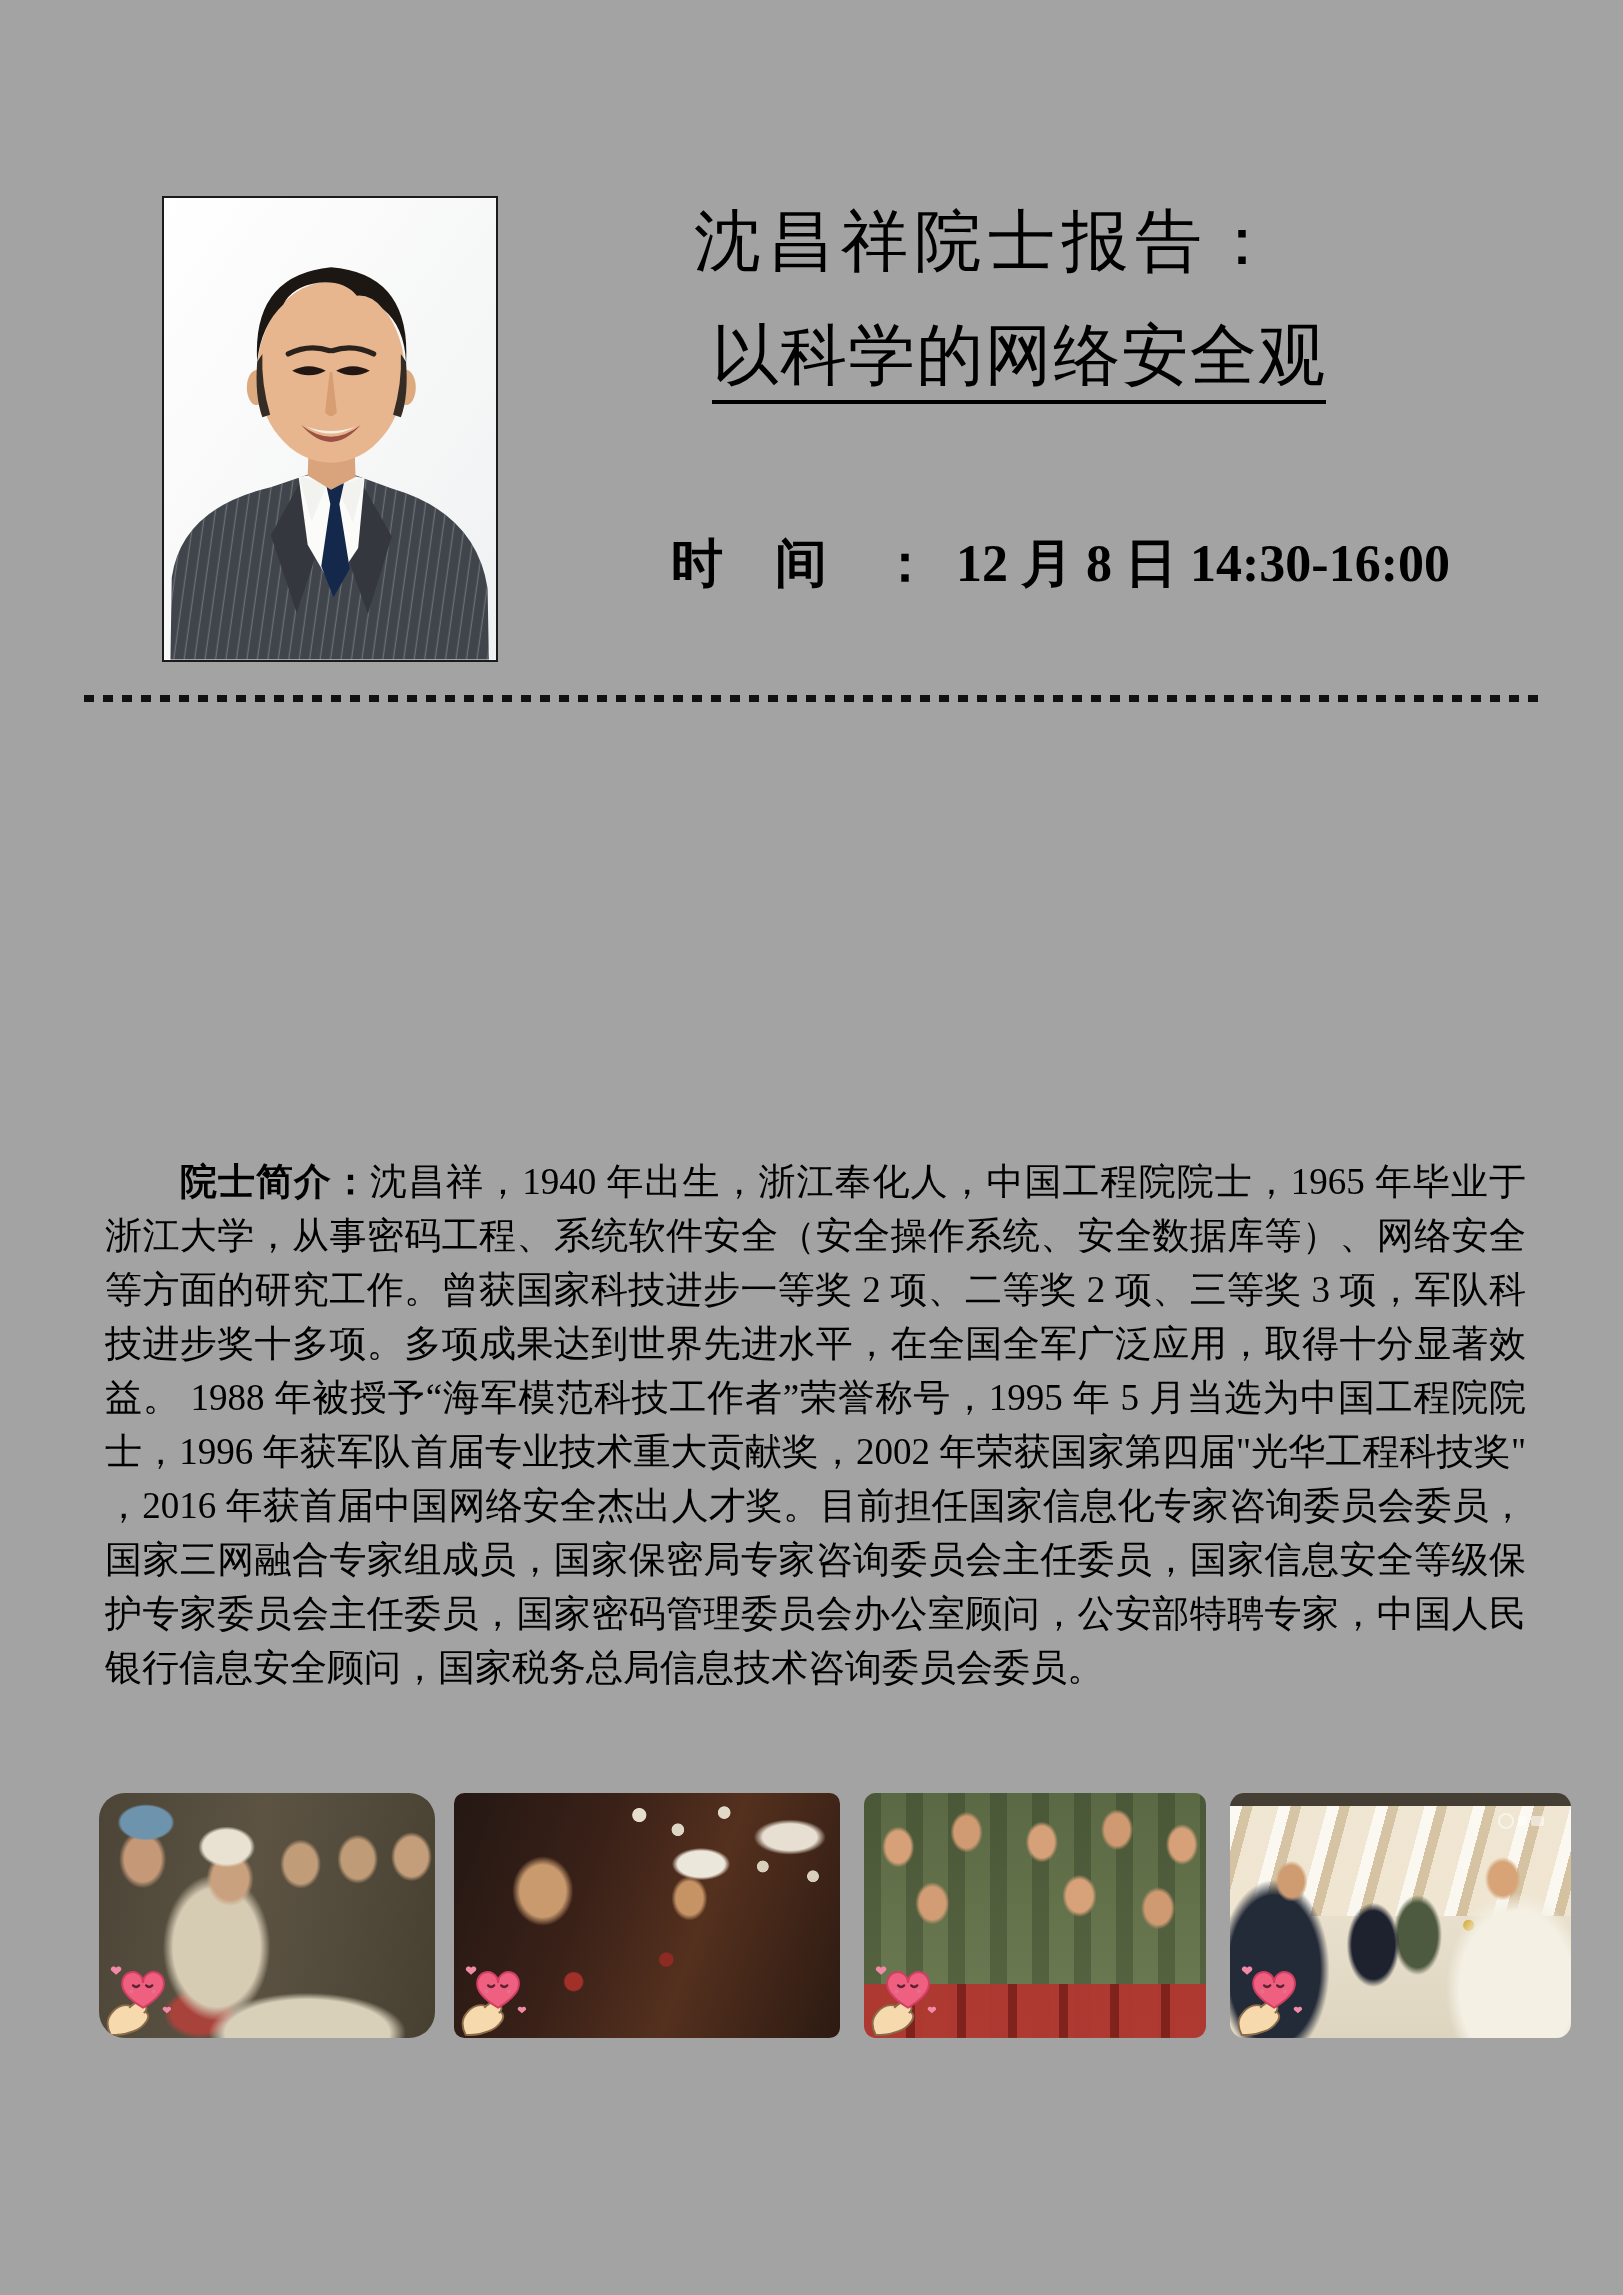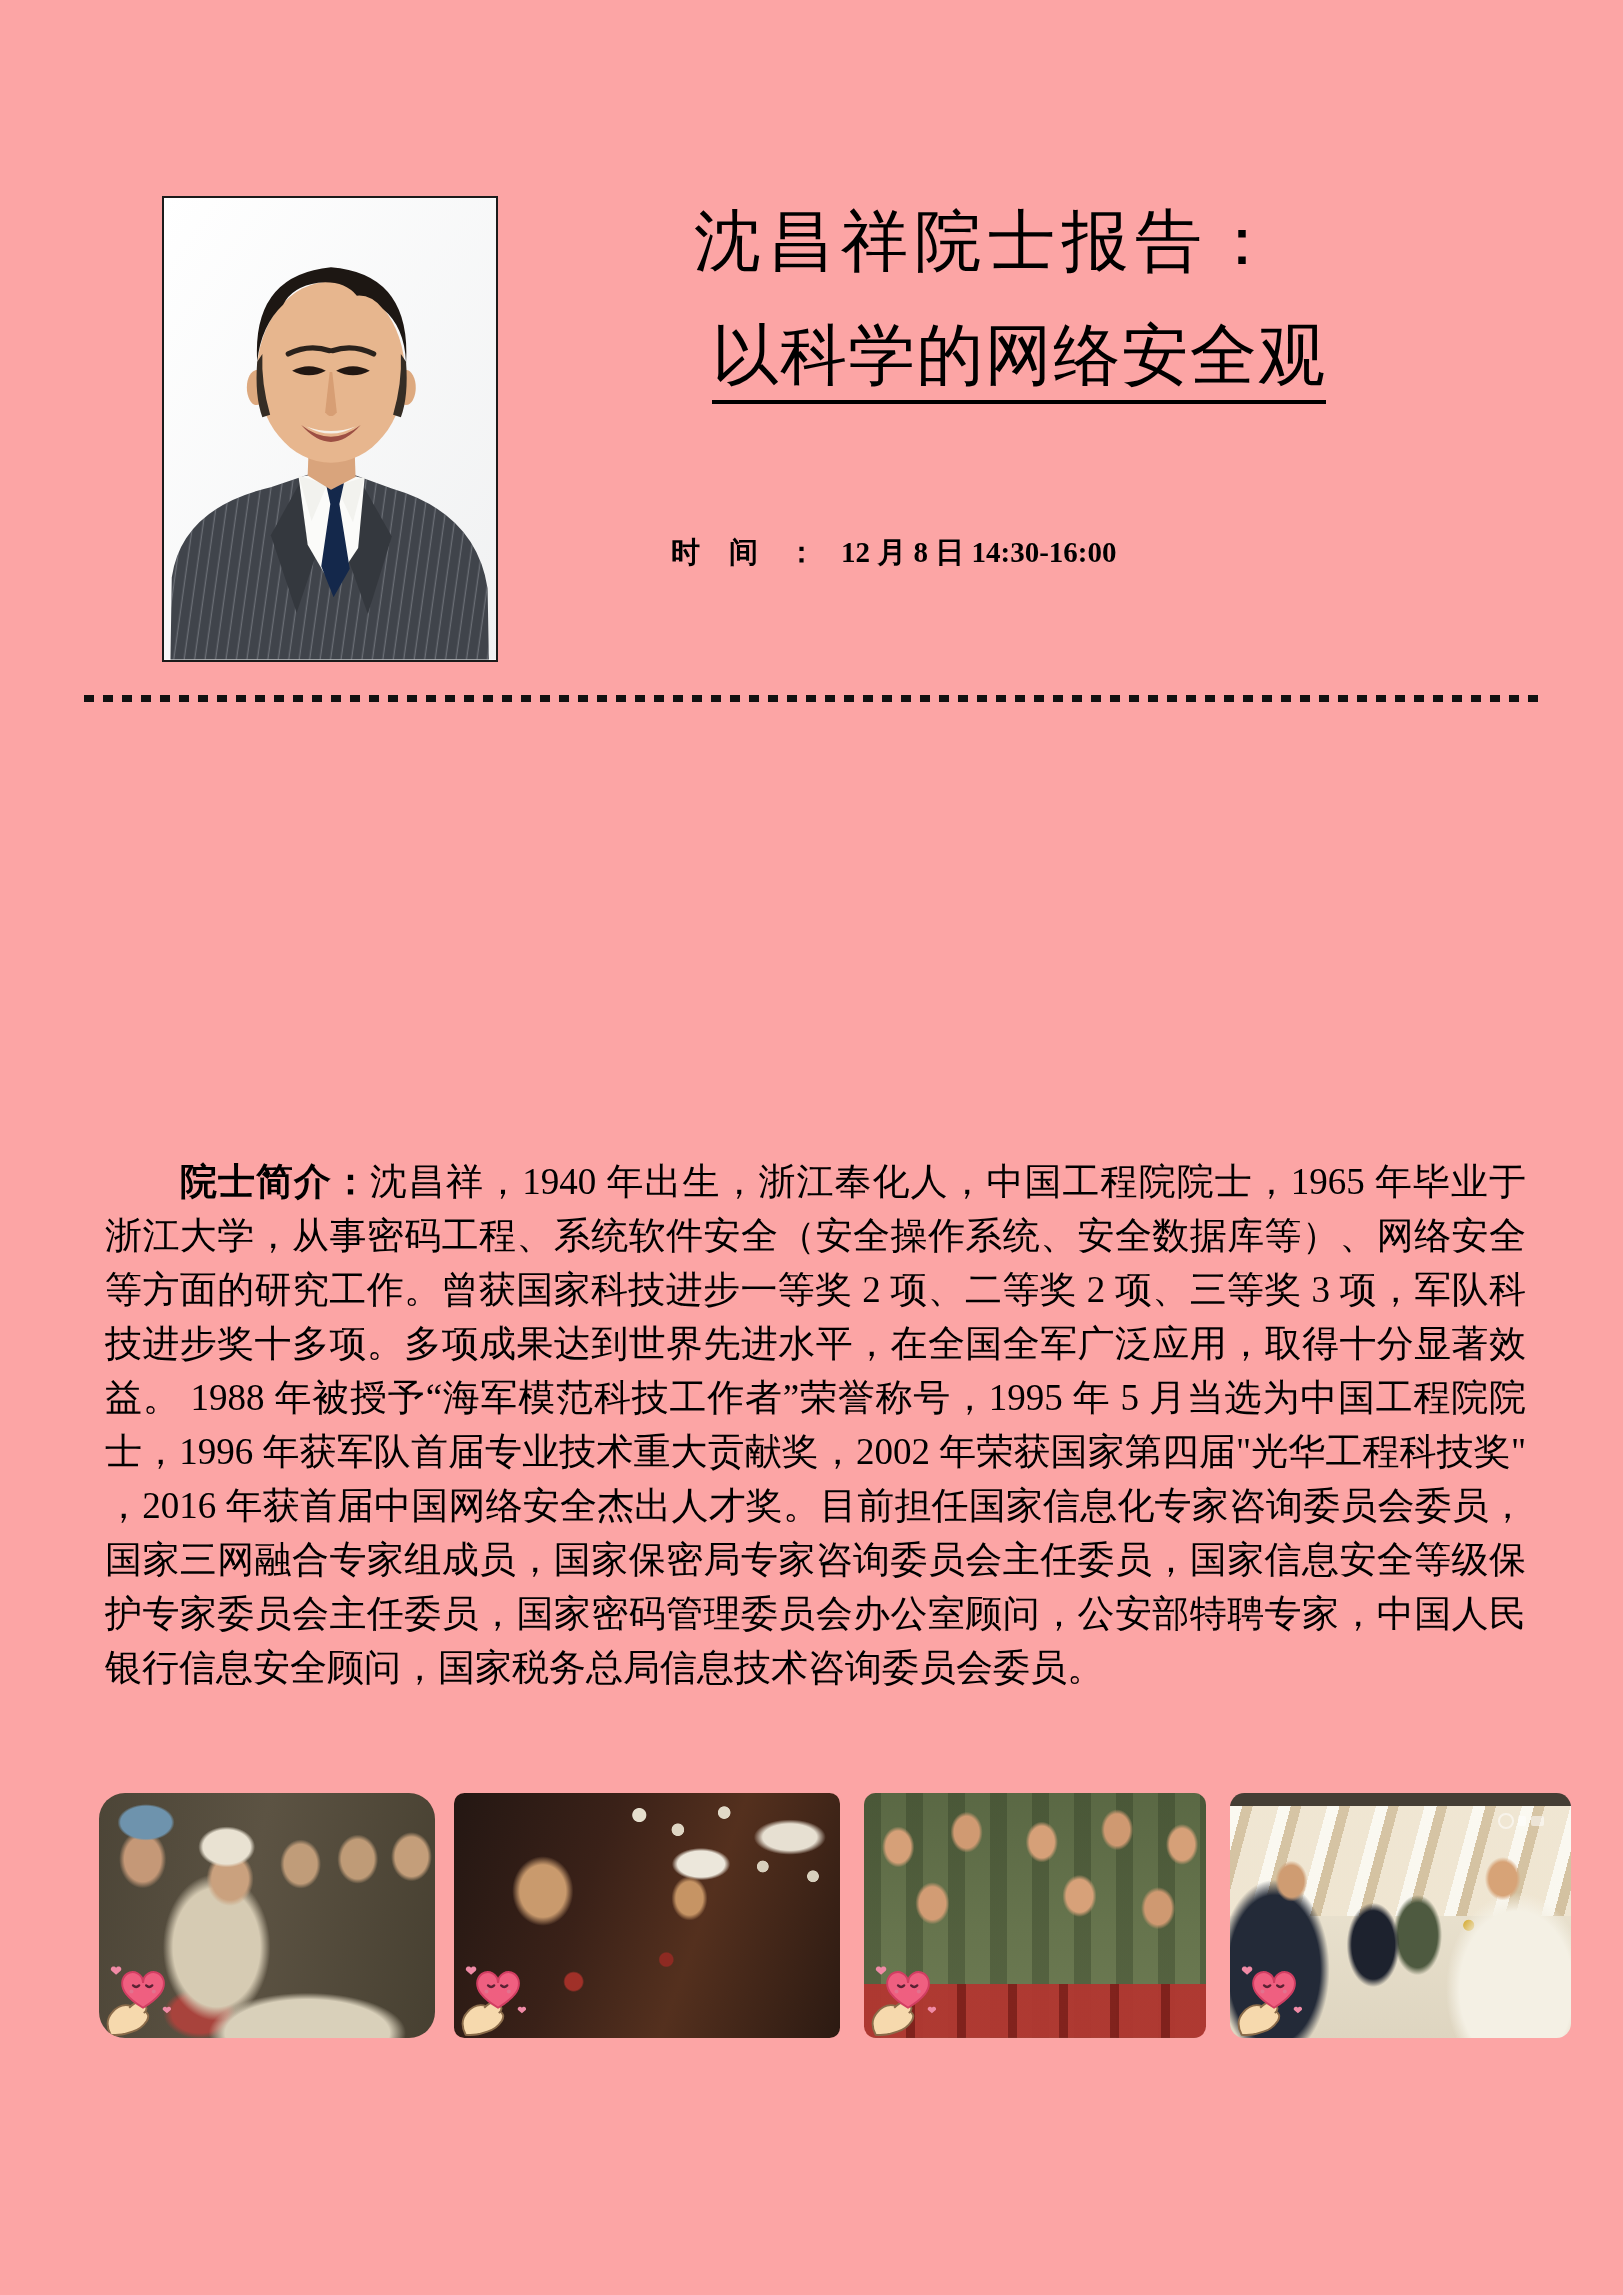--- a/index.html
+++ b/index.html
@@ -1,19 +1,19 @@
 <!DOCTYPE html>
 <html lang="zh" style="font-size:10.5px"><head>
 <meta charset="utf-8">
 <style>
   html,body{margin:0;padding:0;background:#fff;}
   .page{
     position:relative;
     width:1623px;height:2295px;
-    background:#fca5a5;
+    background:#a3a3a3;
     font-family:"Liberation Serif","DejaVu Serif",serif;
     color:#000;
     overflow:hidden;
   }
 
   
   .portrait{
     position:absolute;left:162px;top:196px;width:336px;height:466px;
     border:2px solid #1b1b1b;box-sizing:border-box;background:#fdfdfd;
   }
@@ -24,21 +24,21 @@
     position:absolute;left:618px;width:802px;
     text-align:center;white-space:nowrap;line-height:1;
   }
   .t1{top:208px;font-size:67px;letter-spacing:6.5px;transform:translateX(-31px);}
   .t2{top:322px;font-size:67px;letter-spacing:1.3px;}
   .t3{top:416px;font-size:67px;letter-spacing:3.9px;}
   .u{border-bottom:4.6px solid #000;padding-bottom:7.9px;}
 
   
   .meta-row{
-    position:absolute;left:671px;font-size:29px;font-weight:bold;
+    position:absolute;left:671px;font-size:52px;font-weight:bold;
     white-space:nowrap;line-height:1;
   }
   .meta-time{top:538px;}
   .meta-loc{top:609px;}
   .meta-row .val{margin-left:25px;font-weight:bold;}
 
   
   .separator{
     position:absolute;left:84px;top:695px;width:1457px;height:7.2px;
     background:repeating-linear-gradient(90deg,#111 0 9.8px,transparent 9.8px 19px);

